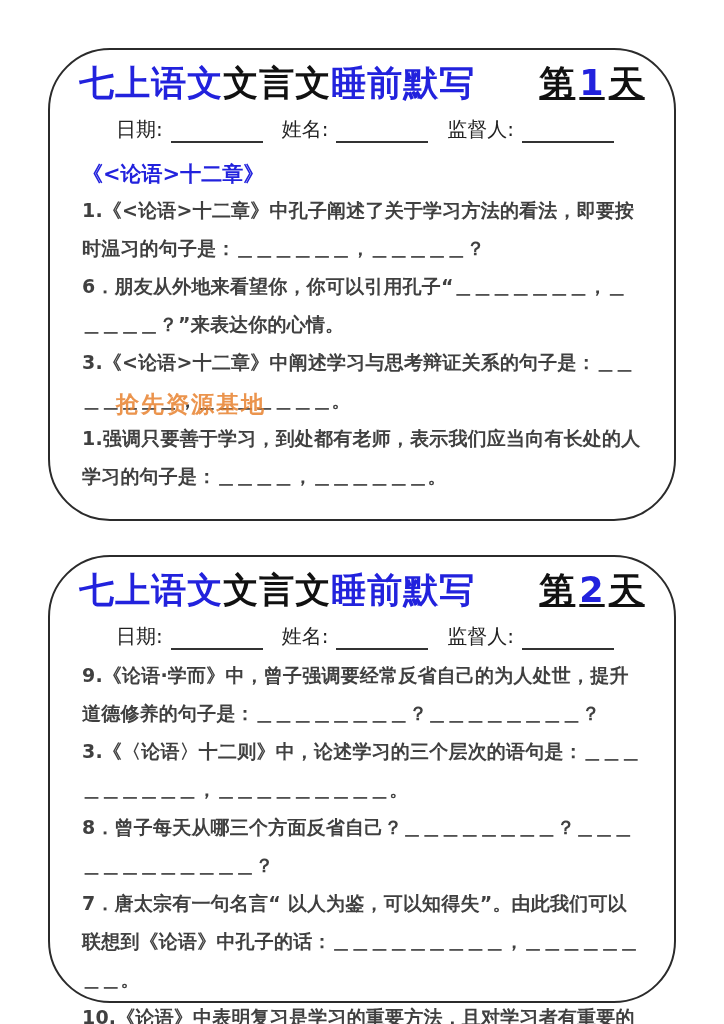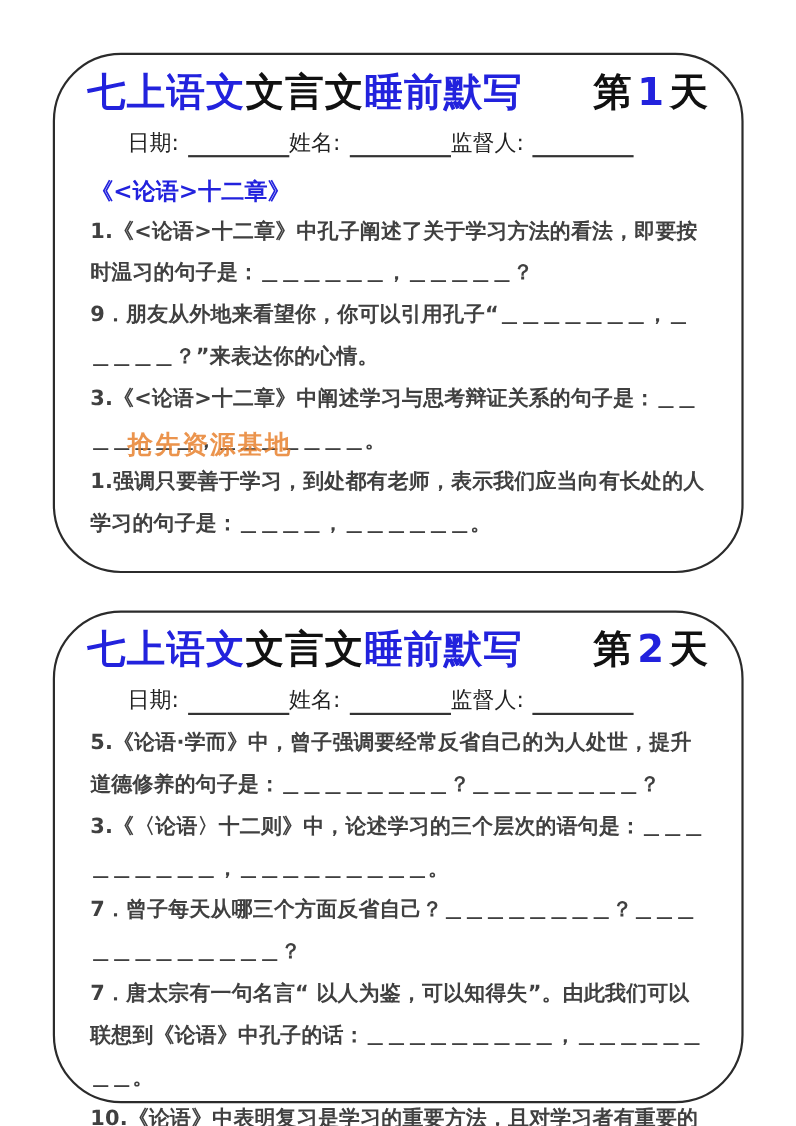--- a/index.html
+++ b/index.html
@@ -33,25 +33,26 @@
     align-items: baseline;
     gap: 64px;
     font-size: 35px;
     font-weight: 700;
     letter-spacing: 1px;
     margin-top: 2px;
   }
   .title-main { white-space: nowrap; }
   .seg-blue { color: var(--blue); }
   .seg-black { color: #111111; }
-  .day { white-space: nowrap; color: #111111; }
+  .day { white-space: nowrap; color: #111111; text-decoration: underline; }
   .day .num { color: var(--blue); padding: 0 4px; }
 
   .meta-row {
     display: flex;
+    justify-content: space-between;
     align-items: flex-end;
     padding: 0 28px 0 34px;
     margin-top: 9px;
     font-size: 20px;
     color: #222222;
   }
   .meta-item { display: flex; align-items: flex-end; white-space: nowrap; }
   .meta-item .blank-line {
     display: inline-block;
     width: 92px;
@@ -118,21 +119,21 @@
       <div class="meta-item">
         <span>监督人:</span>
         <span class="blank-line"></span>
       </div>
     </div>
 
     <div class="section-head">《&lt;论语&gt;十二章》</div>
 
     <div class="questions">
       <p class="question">1.《&lt;论语&gt;十二章》中孔子阐述了关于学习方法的看法，即要按时温习的句子是：＿＿＿＿＿＿，＿＿＿＿＿？</p>
-      <p class="question">9．朋友从外地来看望你，你可以引用孔子“＿＿＿＿＿＿＿，＿＿＿＿＿？”来表达你的心情。</p>
+      <p class="question">6．朋友从外地来看望你，你可以引用孔子“＿＿＿＿＿＿＿，＿＿＿＿＿？”来表达你的心情。</p>
       <p class="question">3.《&lt;论语&gt;十二章》中阐述学习与思考辩证关系的句子是：＿＿＿＿＿＿＿，＿＿＿＿＿＿＿。</p>
       <p class="question">1.强调只要善于学习，到处都有老师，表示我们应当向有长处的人学习的句子是：＿＿＿＿，＿＿＿＿＿＿。</p>
     </div>
 
     <div class="watermark">抢先资源基地</div>
   </div>
 
   <div class="card second">
     <div class="title-row">
       <div class="title-main">
@@ -152,21 +153,21 @@
         <span>姓名:</span>
         <span class="blank-line"></span>
       </div>
       <div class="meta-item">
         <span>监督人:</span>
         <span class="blank-line"></span>
       </div>
     </div>
 
     <div class="questions">
-      <p class="question">5.《论语·学而》中，曾子强调要经常反省自己的为人处世，提升道德修养的句子是：＿＿＿＿＿＿＿＿？＿＿＿＿＿＿＿＿？</p>
+      <p class="question">9.《论语·学而》中，曾子强调要经常反省自己的为人处世，提升道德修养的句子是：＿＿＿＿＿＿＿＿？＿＿＿＿＿＿＿＿？</p>
       <p class="question">3.《〈论语〉十二则》中，论述学习的三个层次的语句是：＿＿＿＿＿＿＿＿＿，＿＿＿＿＿＿＿＿＿。</p>
-      <p class="question">7．曾子每天从哪三个方面反省自己？＿＿＿＿＿＿＿＿？＿＿＿＿＿＿＿＿＿＿＿＿？</p>
+      <p class="question">8．曾子每天从哪三个方面反省自己？＿＿＿＿＿＿＿＿？＿＿＿＿＿＿＿＿＿＿＿＿？</p>
       <p class="question">7．唐太宗有一句名言“ 以人为鉴，可以知得失”。由此我们可以联想到《论语》中孔子的话：＿＿＿＿＿＿＿＿＿，＿＿＿＿＿＿＿＿。</p>
       <p class="question">10.《论语》中表明复习是学习的重要方法，且对学习者有重要的意义的句子是：＿＿＿＿＿＿，＿＿＿＿＿＿。</p>
     </div>
   </div>
 
 </div>
 
 </body></html>

